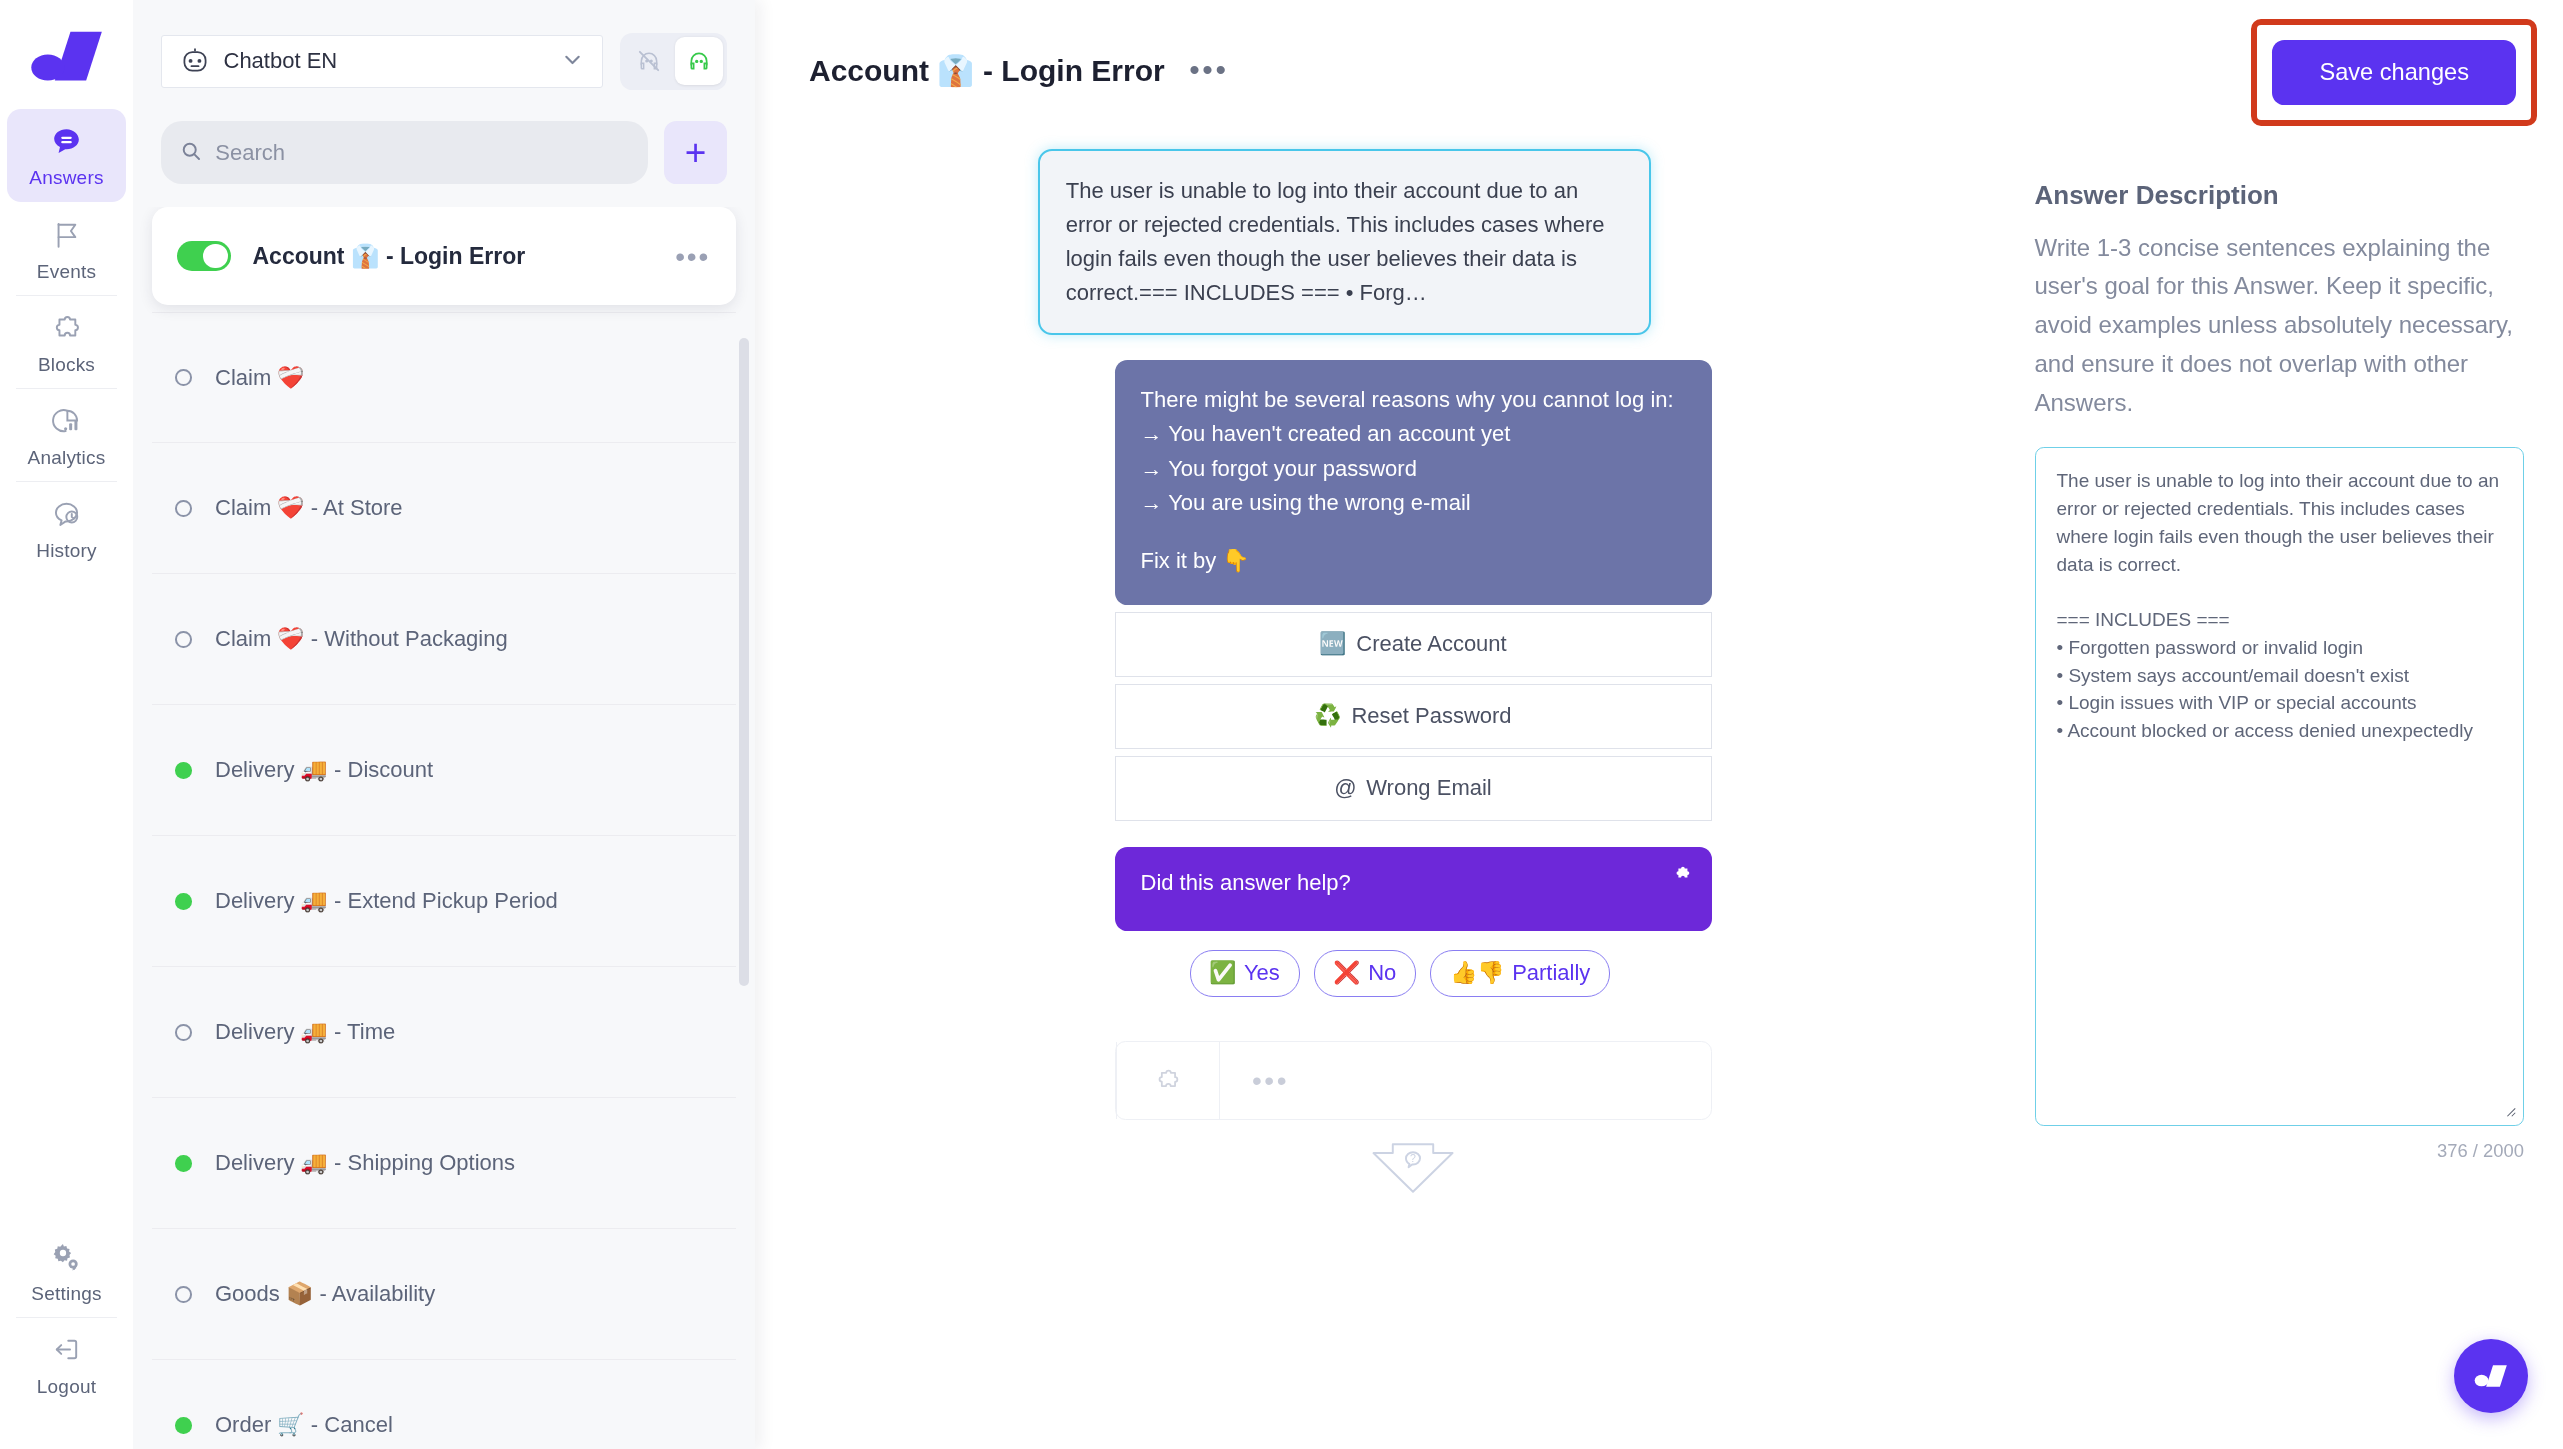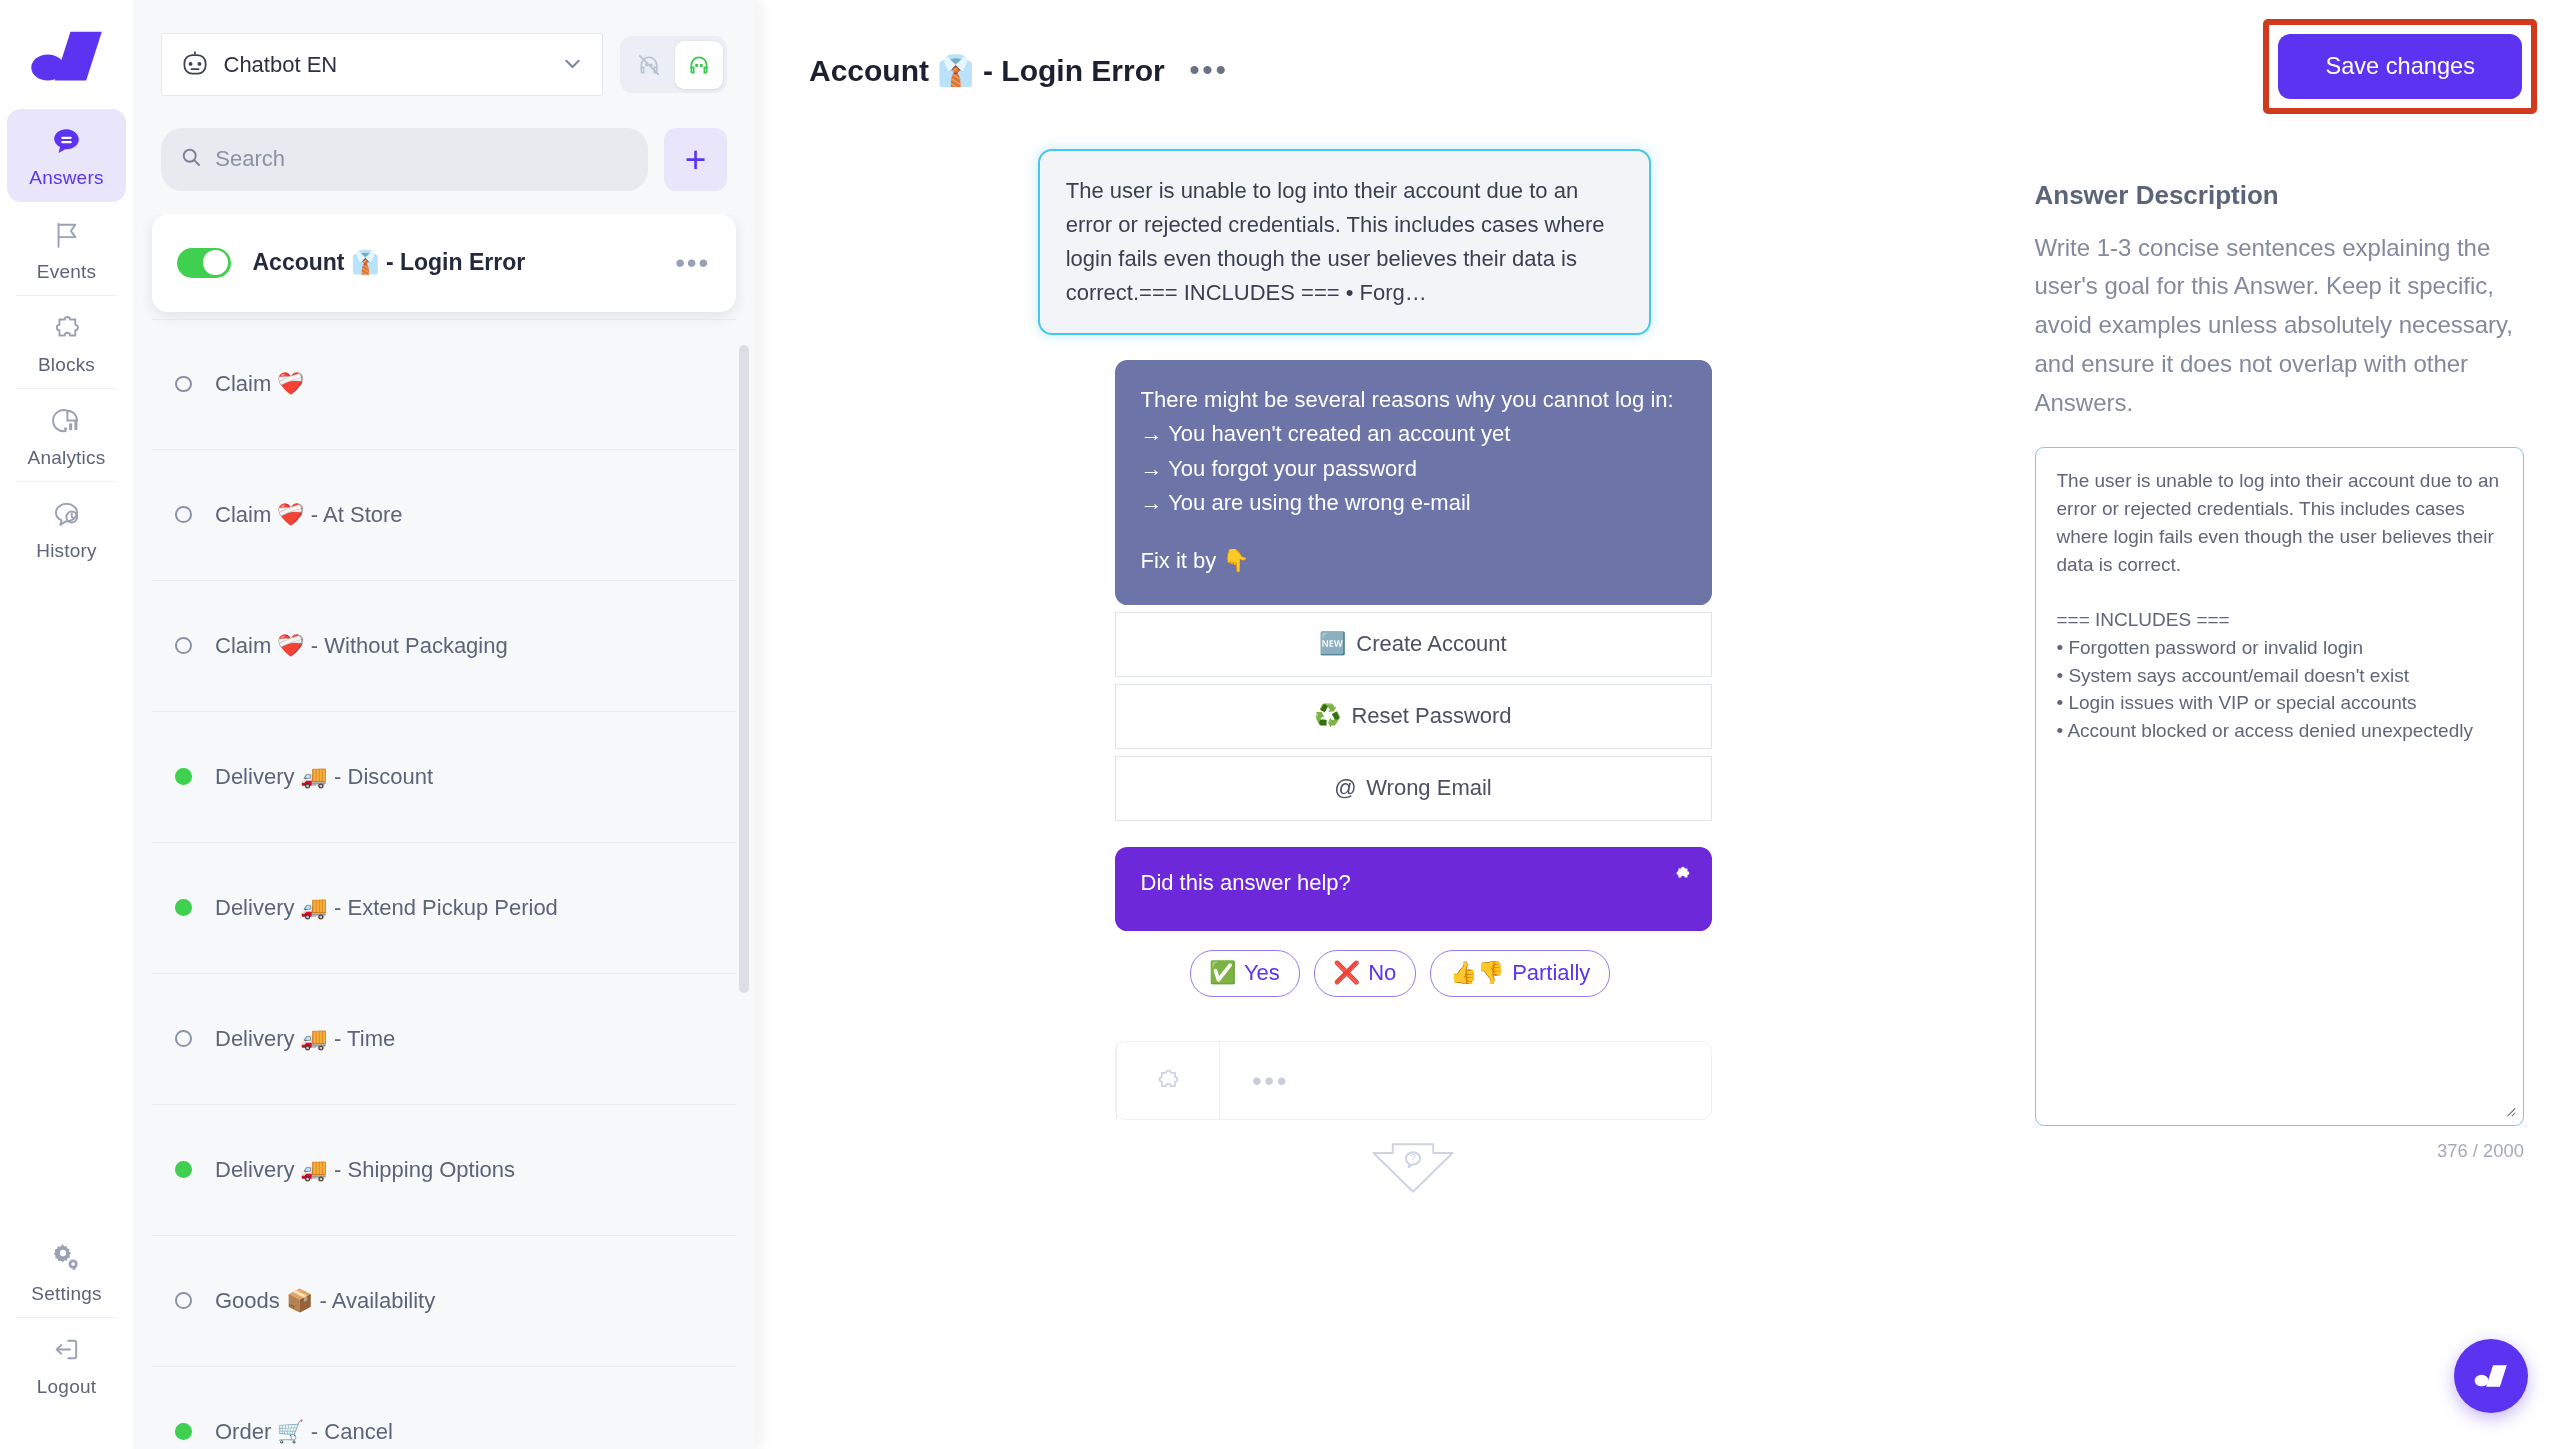--- a/index.html
+++ b/index.html
@@ -43,21 +43,21 @@
   .listcol {
     width: 622px; flex: 0 0 622px; height: 100%;
     background: #f7f8fa;
     position: relative; z-index: 20;
     box-shadow: 5.3px 0 15.8px rgba(30,35,60,.07);
     display: flex; flex-direction: column;
   }
   .listcol-top { padding: 33px 28px 0 28px; }
   .bot-row { display: flex; align-items: center; gap: 17.5px; }
   .bot-select {
-    flex: 1; height: 63px; background: #fff; border: 0.9px solid #e4e7ee;
+    flex: 1; height: 53px; background: #fff; border: 0.9px solid #e4e7ee;
     border-radius: 3px; display: flex; align-items: center; gap: 14px;
     padding: 0 17.5px; cursor: pointer;
   }
   .bot-name { font-size: 22px; color: #2d3142; flex: 1; }
   .seg {
     display: flex; background: #eceef5; border-radius: 12.3px; padding: 4.4px; gap: 1.8px;
   }
   .seg-btn {
     width: 48px; height: 48px; border-radius: 9.6px; display: flex;
     align-items: center; justify-content: center; cursor: pointer;
@@ -115,21 +115,21 @@
   }
 
   
   .main { flex: 1; height: 100%; background: #fff; position: relative; overflow: hidden; }
   .main-head { height: 158px; display: flex; align-items: flex-start; padding: 53px 0 0 54px; }
   .page-title { font-size: 30px; font-weight: 700; color: #1d2030; }
   .title-dots { margin-left: 24.5px; margin-top: 10.5px; color: #6b7285; font-size: 30px; letter-spacing: 2.6px; line-height: .4; cursor: pointer; }
 
   .save-wrap {
     position: absolute; top: 19px; right: 26px;
-    border: 6.1px solid #d13a1c; background: #fff; padding: 9px; border-radius: 5px;
+    border: 6.1px solid #d13a1c; background: #fff; padding: 15px; border-radius: 10px;
   }
   .save-btn {
     background: #5b33f0; color: #fff; border: none; border-radius: 12.3px;
     font-family: "Liberation Sans", sans-serif;
     font-size: 23.6px; padding: 19px 47px; cursor: pointer; white-space: nowrap;
   }
 
   
   .preview { position: absolute; left: 0; top: 149px; right: 560px; bottom: 0; }
   .chat { width: 665px; margin: 0 auto; position: relative; }

